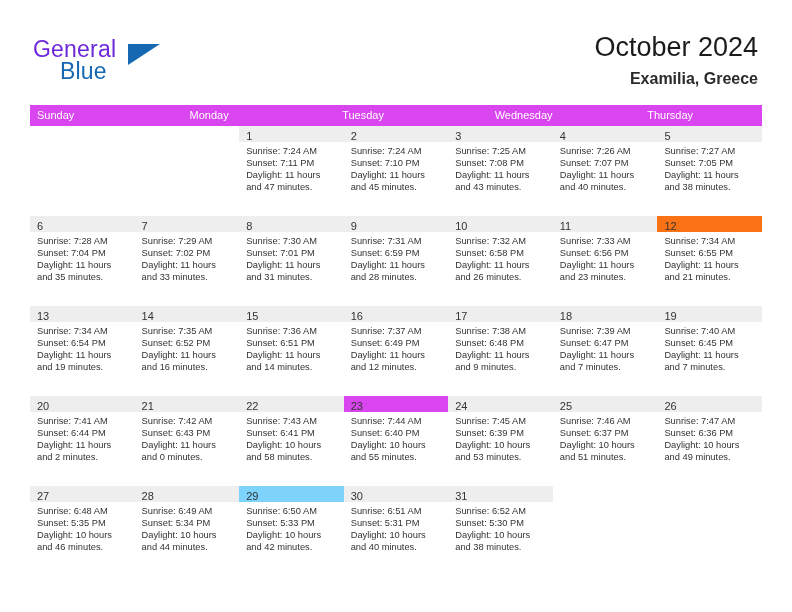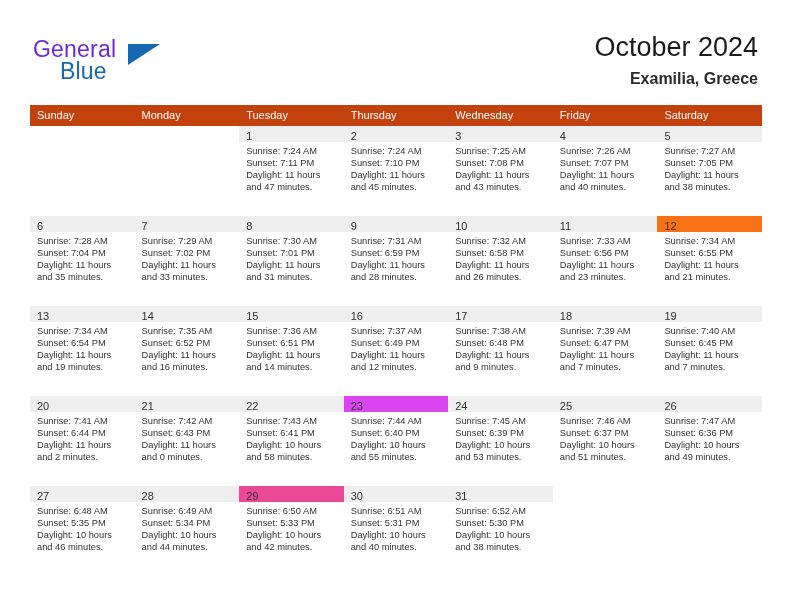--- a/index.html
+++ b/index.html
@@ -166,26 +166,26 @@
     </div>
 
     <div class="title-block">
       <div class="month-title">October 2024</div>
       <div class="location">Examilia, Greece</div>
     </div>
 
   </div>
 
   <div class="calendar">
-    <div class="weekdays" style="background: #c2410c;">
+    <div class="weekdays" style="background: #d946ef; gap: 48px;">
         <div class="weekday">Sunday</div>
         <div class="weekday">Monday</div>
         <div class="weekday">Tuesday</div>
+        <div class="weekday">Wednesday</div>
         <div class="weekday">Thursday</div>
-        <div class="weekday">Wednesday</div>
         <div class="weekday">Friday</div>
         <div class="weekday">Saturday</div>
       </div>
     <div id="weeks-container">
         <div class="week">
           <div class="day-cell">
             <div class="daynum-band"><span class="daynum"></span></div>
           </div>
           <div class="day-cell">
             <div class="daynum-band"><span class="daynum"></span></div>
@@ -448,21 +448,21 @@
           <div class="day-cell filled">
             <div class="daynum-band" style="background: rgb(238, 238, 238);"><span class="daynum">28</span></div>
             <div class="day-info">
               <div>Sunrise: 6:49 AM</div>
               <div>Sunset: 5:34 PM</div>
               <div>Daylight: 10 hours</div>
               <div>and 44 minutes.</div>
             </div>
           </div>
           <div class="day-cell filled">
-            <div class="daynum-band" style="background: #ec4899;"><span class="daynum">29</span></div>
+            <div class="daynum-band" style="background: #7dd3fc;"><span class="daynum">29</span></div>
             <div class="day-info">
               <div>Sunrise: 6:50 AM</div>
               <div>Sunset: 5:33 PM</div>
               <div>Daylight: 10 hours</div>
               <div>and 42 minutes.</div>
             </div>
           </div>
           <div class="day-cell filled">
             <div class="daynum-band" style="background: rgb(238, 238, 238);"><span class="daynum">30</span></div>
             <div class="day-info">

